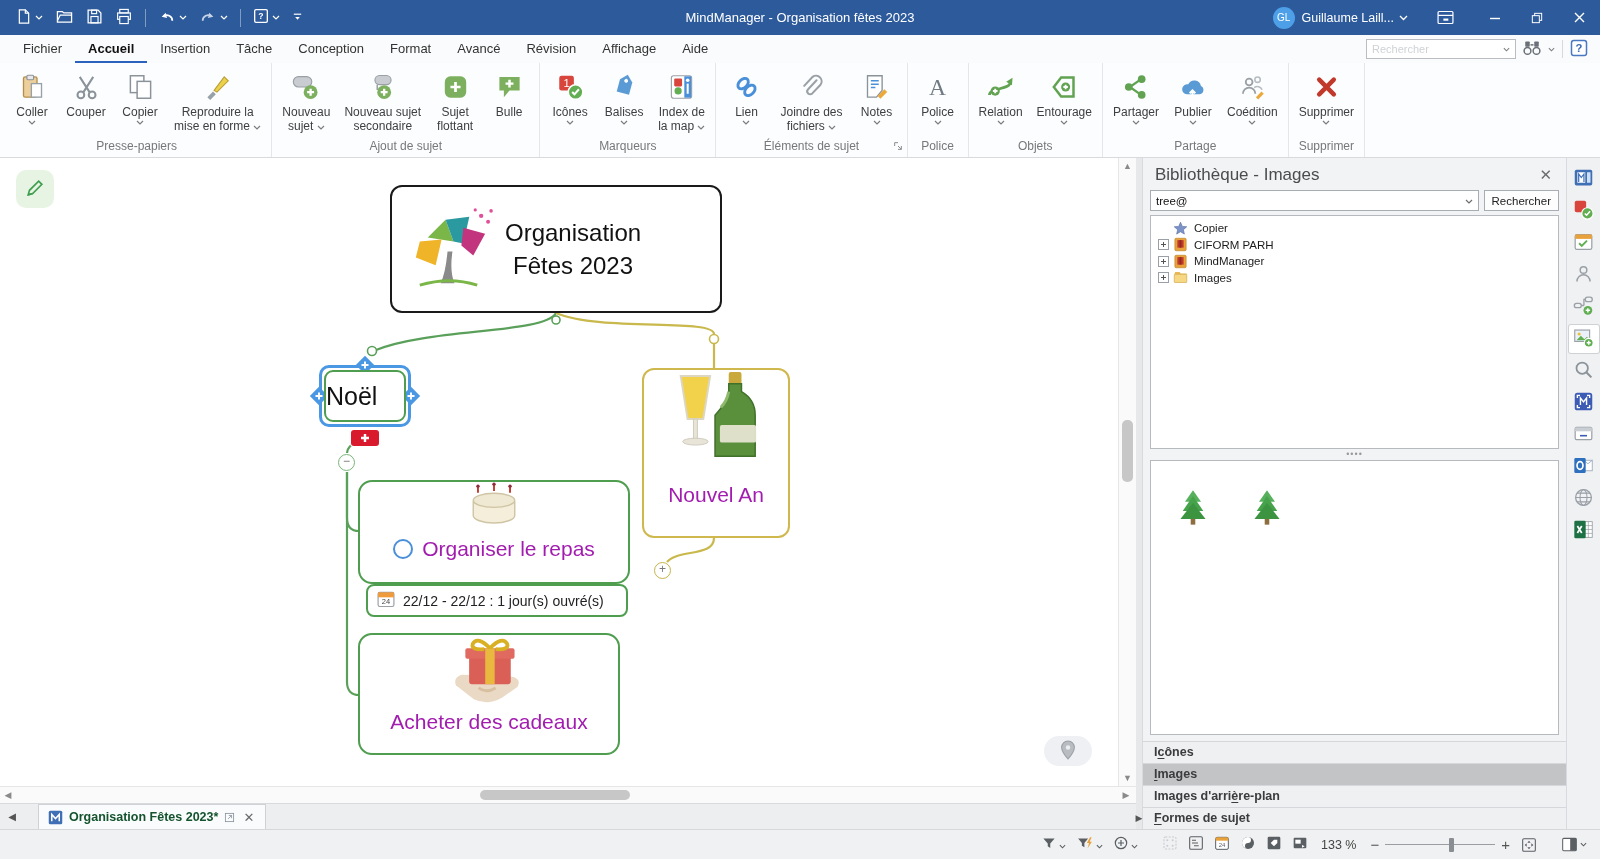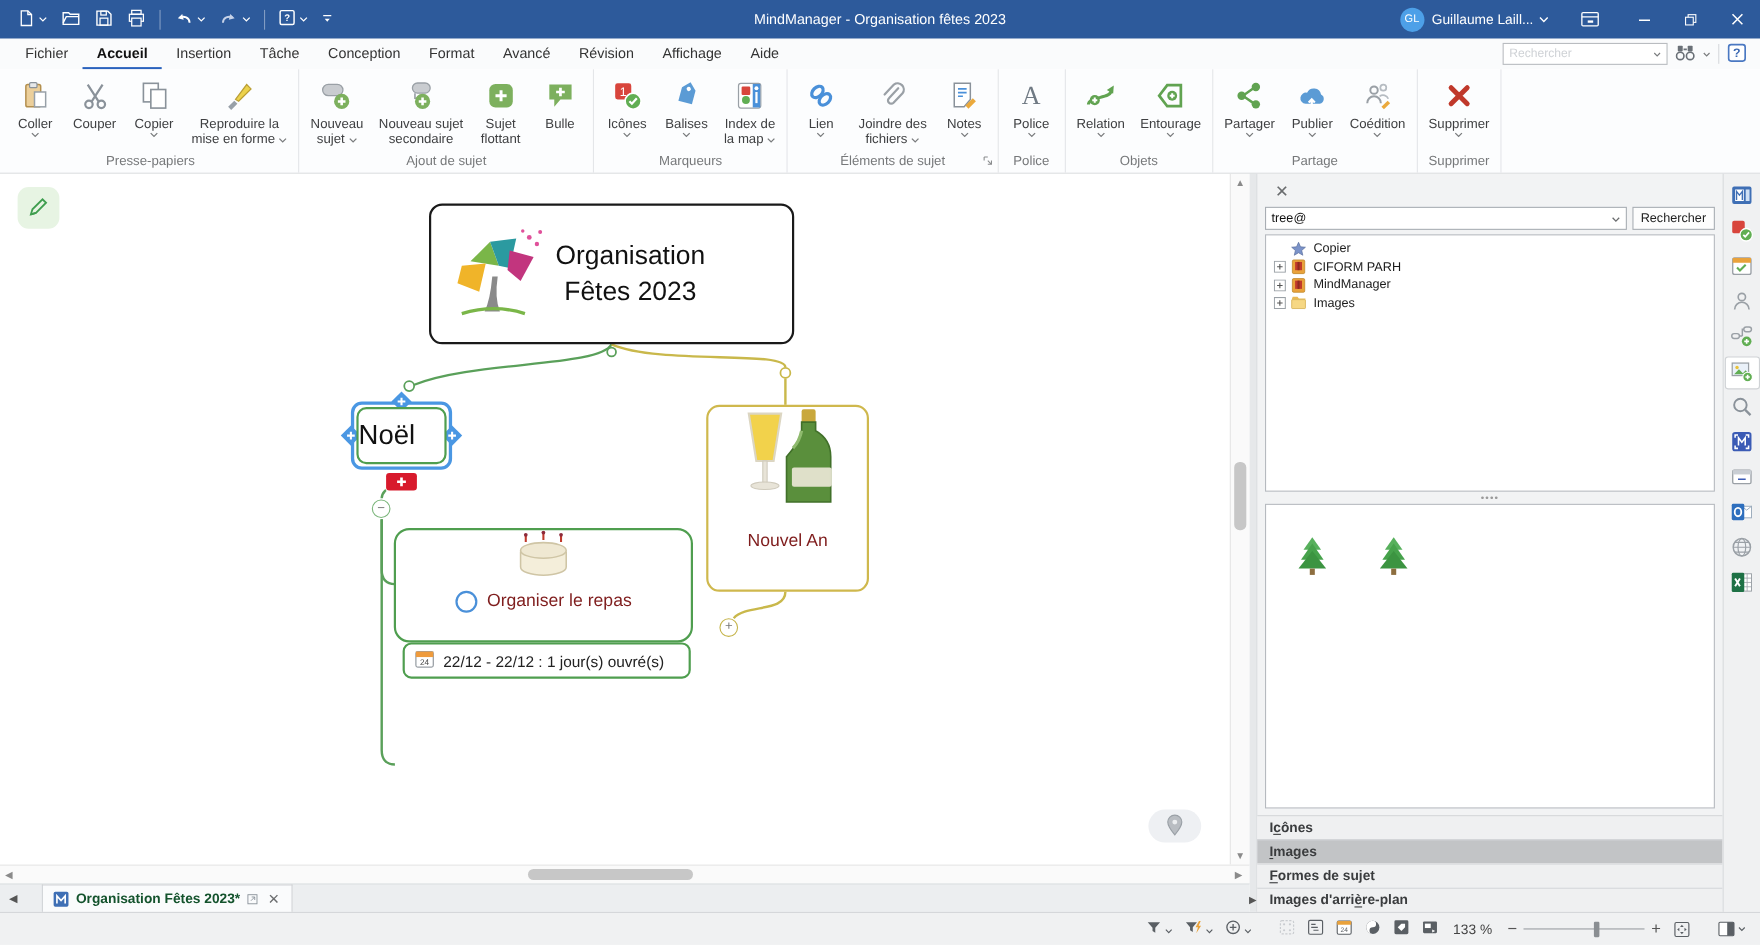--- a/index.html
+++ b/index.html
@@ -60,21 +60,21 @@
   .handle{position:absolute;width:22px;height:22px}
   .redplus{position:absolute;left:351px;top:272px;width:28px;height:16px;background:#d81a2c;border-radius:3px;
     display:flex;align-items:center;justify-content:center;box-shadow:0 0 0 1px #fff}
   .collapse{position:absolute;width:17px;height:17px;border-radius:50%;background:#fff;border:1.5px solid #7ab57a;
     color:#777;font-size:12px;line-height:13px;text-align:center}
   .minus-c{left:338px;top:296px}
   .plus-c{left:654px;top:404px;border-color:#c5b44a}
   .repas{left:358px;top:322px;width:272px;height:104px;border:2.5px solid #4f9e4f;border-radius:14px;flex-direction:column;gap:4px}
   .repas-row{display:flex;align-items:center;gap:9px}
   .task-circle{width:20px;height:20px;border:2.3px solid #4a90d9;border-radius:50%}
-  .big-label{font-size:16px;color:#7f1d1d}
+  .big-label{font-size:21px;color:#a21caf}
   .datestrip{left:366px;top:426px;width:262px;height:33px;border:2px solid #4f9e4f;border-radius:8px;gap:7px;justify-content:flex-start;padding-left:8px}
   .datestrip .dtext{font-size:14px;color:#222}
   .cadeaux{left:358px;top:475px;width:262px;height:122px;border:2.5px solid #4f9e4f;border-radius:14px;flex-direction:column;gap:2px}
   .nouvelan{left:642px;top:210px;width:148px;height:170px;border:2.5px solid #cfb84d;border-radius:12px;flex-direction:column;gap:4px}
   .pencil-badge{position:absolute;left:16px;top:12px;width:38px;height:38px;background:#e7f4e3;border-radius:10px;
     display:flex;align-items:center;justify-content:center}
   .pin-pill{position:absolute;left:1044px;top:578px;width:48px;height:30px;background:#eef0f3;border-radius:15px;
     display:flex;align-items:center;justify-content:center}
 
   
@@ -680,20 +680,32 @@
 
           <div class="node datestrip">
             <span><svg width="20" height="20" viewBox="0 0 24 24">
                   <rect x="2.5" y="4" width="19" height="17" rx="2" fill="#fff" stroke="#9aa0a6" stroke-width="1.4"></rect>
                   <rect x="2.5" y="4" width="19" height="6" fill="#ef9b3c"></rect>
                   <text x="12" y="18.5" font-size="9" fill="#444" text-anchor="middle" font-family="Liberation Sans,sans-serif">24</text>
                 </svg></span>
             <span class="dtext">22/12 - 22/12 : 1 jour(s) ouvré(s)</span>
           </div>
 
+          <div class="node cadeaux">
+            <span><svg width="86" height="70" viewBox="0 0 90 74">
+              <path d="M16 42 q-9 3 -6 11 l19 15 q15 7 30-2 l16-11 q5-9 -7-11z" fill="#ead9c4"></path>
+              <rect x="24" y="20" width="44" height="32" rx="3" fill="#d95f57"></rect>
+              <rect x="20" y="14" width="52" height="11" rx="2" fill="#e06a60"></rect>
+              <rect x="41" y="14" width="10" height="38" fill="#e8b93e"></rect>
+              <path d="M46 14 q-13 -13 -18 -5 q-3 7 12 6" fill="none" stroke="#d8b021" stroke-width="4"></path>
+              <path d="M46 14 q13 -13 18 -5 q3 7 -12 6" fill="none" stroke="#d8b021" stroke-width="4"></path>
+              <path d="M34 56 q8 6 18 0" fill="none" stroke="#d8bfa0" stroke-width="3"></path>
+            </svg></span>
+            <span class="big-label">Acheter des cadeaux</span>
+          </div>
 
           <div class="node nouvelan">
             <span><svg width="98" height="106" viewBox="0 0 100 108">
               <polygon points="14,6 44,6 37,50 21,50" fill="#f2d24b" stroke="#dcd6c2" stroke-width="2"></polygon>
               <rect x="27" y="50" width="4" height="20" fill="#e8e4d8" stroke="#cfcabc" stroke-width="1"></rect>
               <ellipse cx="29" cy="73" rx="13" ry="3.5" fill="#e8e4d8" stroke="#cfcabc" stroke-width="1"></ellipse>
               <rect x="63" y="2" width="13" height="14" rx="2" fill="#c9a83c"></rect>
               <path d="M63 14 h13 v8 q14 8 14 24 v42 h-41 v-42 q14-16 14-24z" fill="#5a8f3c" stroke="#41702a" stroke-width="1.5"></path>
               <path d="M63 22 q-2 10 -8 16" fill="none" stroke="#8fba6e" stroke-width="3"></path>
               <rect x="54" y="56" width="37" height="18" rx="2" fill="#ede9d8" opacity="0.9"></rect>
@@ -743,20 +755,21 @@
         </div>
       </div>
     </div>
 
     <div class="splitter">
       <span class="split-expand">▶</span>
     </div>
 
     <div class="panel">
       <div class="panel-header">
+        <span class="panel-title">Bibliothèque - Images</span>
         <span class="panel-close">✕</span>
       </div>
       <div class="panel-search">
         <span class="combo">
           <span class="cval">tree@</span>
           <span class="chev"><svg width="8" height="5" viewBox="0 0 8 5">
                 <path d="M1 1 L4 4 L7 1" fill="none" stroke="#6a6c6e" stroke-width="1.2"></path>
               </svg></span>
         </span>
         <button class="btn-search">Rechercher</button>
@@ -830,22 +843,22 @@
           <span><svg width="32" height="37" viewBox="0 0 28 32">
               <polygon points="14,1 21,11 7,11" fill="#57b05c"></polygon>
               <polygon points="14,6 23,19 5,19" fill="#46a24b"></polygon>
               <polygon points="14,12 25,26 3,26" fill="#3c9441"></polygon>
               <rect x="12" y="26" width="4" height="5" fill="#8d6e3f"></rect>
             </svg></span>
         </div>
       <div class="sections" id="panel-sections">
           <div class="section">I<u>c</u>ônes</div>
           <div class="section selected"><u>I</u>mages</div>
+          <div class="section">Images d'arri<u>è</u>re-plan</div>
           <div class="section"><u>F</u>ormes de sujet</div>
-          <div class="section">Images d'arri<u>è</u>re-plan</div>
         </div>
     </div>
 
     <div class="right-toolbar" id="right-toolbar">
         <div class="rt-btn">
           <span><svg viewBox="0 0 24 24">
               <rect x="2" y="3" width="20" height="18" rx="2" fill="#3f6fb5"></rect>
               <rect x="5" y="6" width="9" height="12" fill="#fff"></rect>
               <path d="M6.5 17 v-9 l3 4 3-4 v9" fill="none" stroke="#3f6fb5" stroke-width="1.4"></path>
               <rect x="16" y="6" width="4" height="12" fill="#cfe0f4"></rect>

